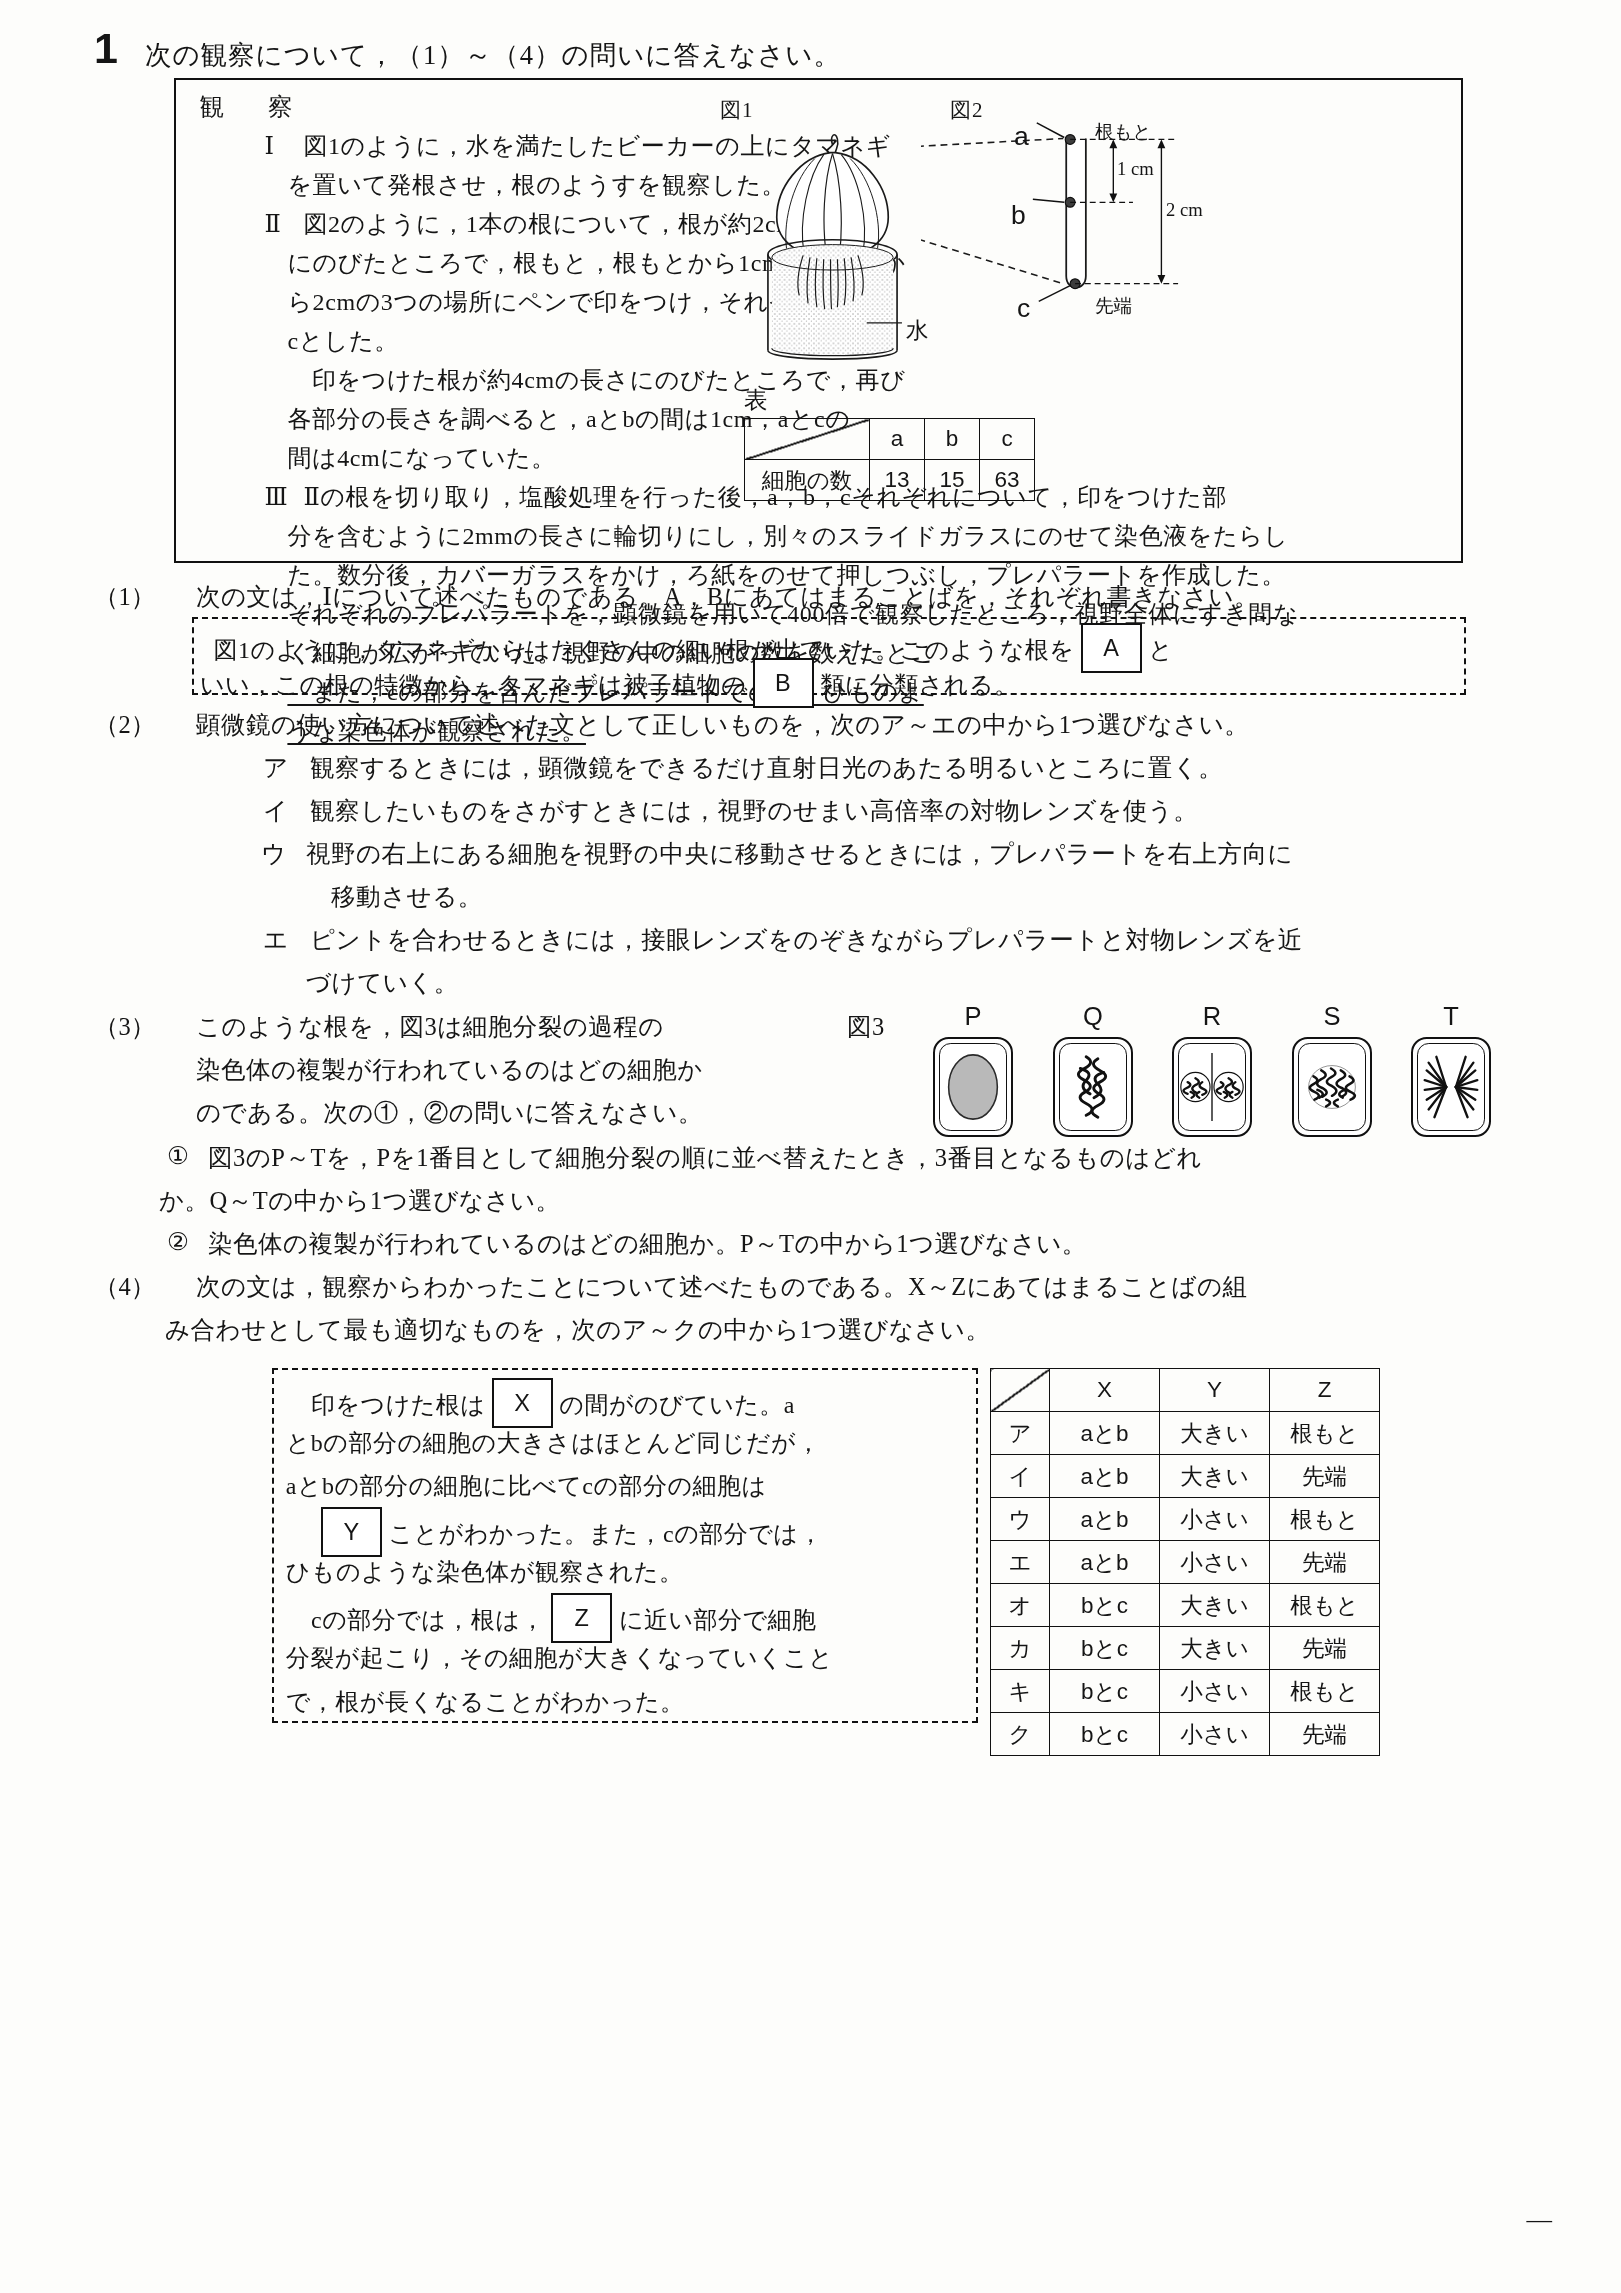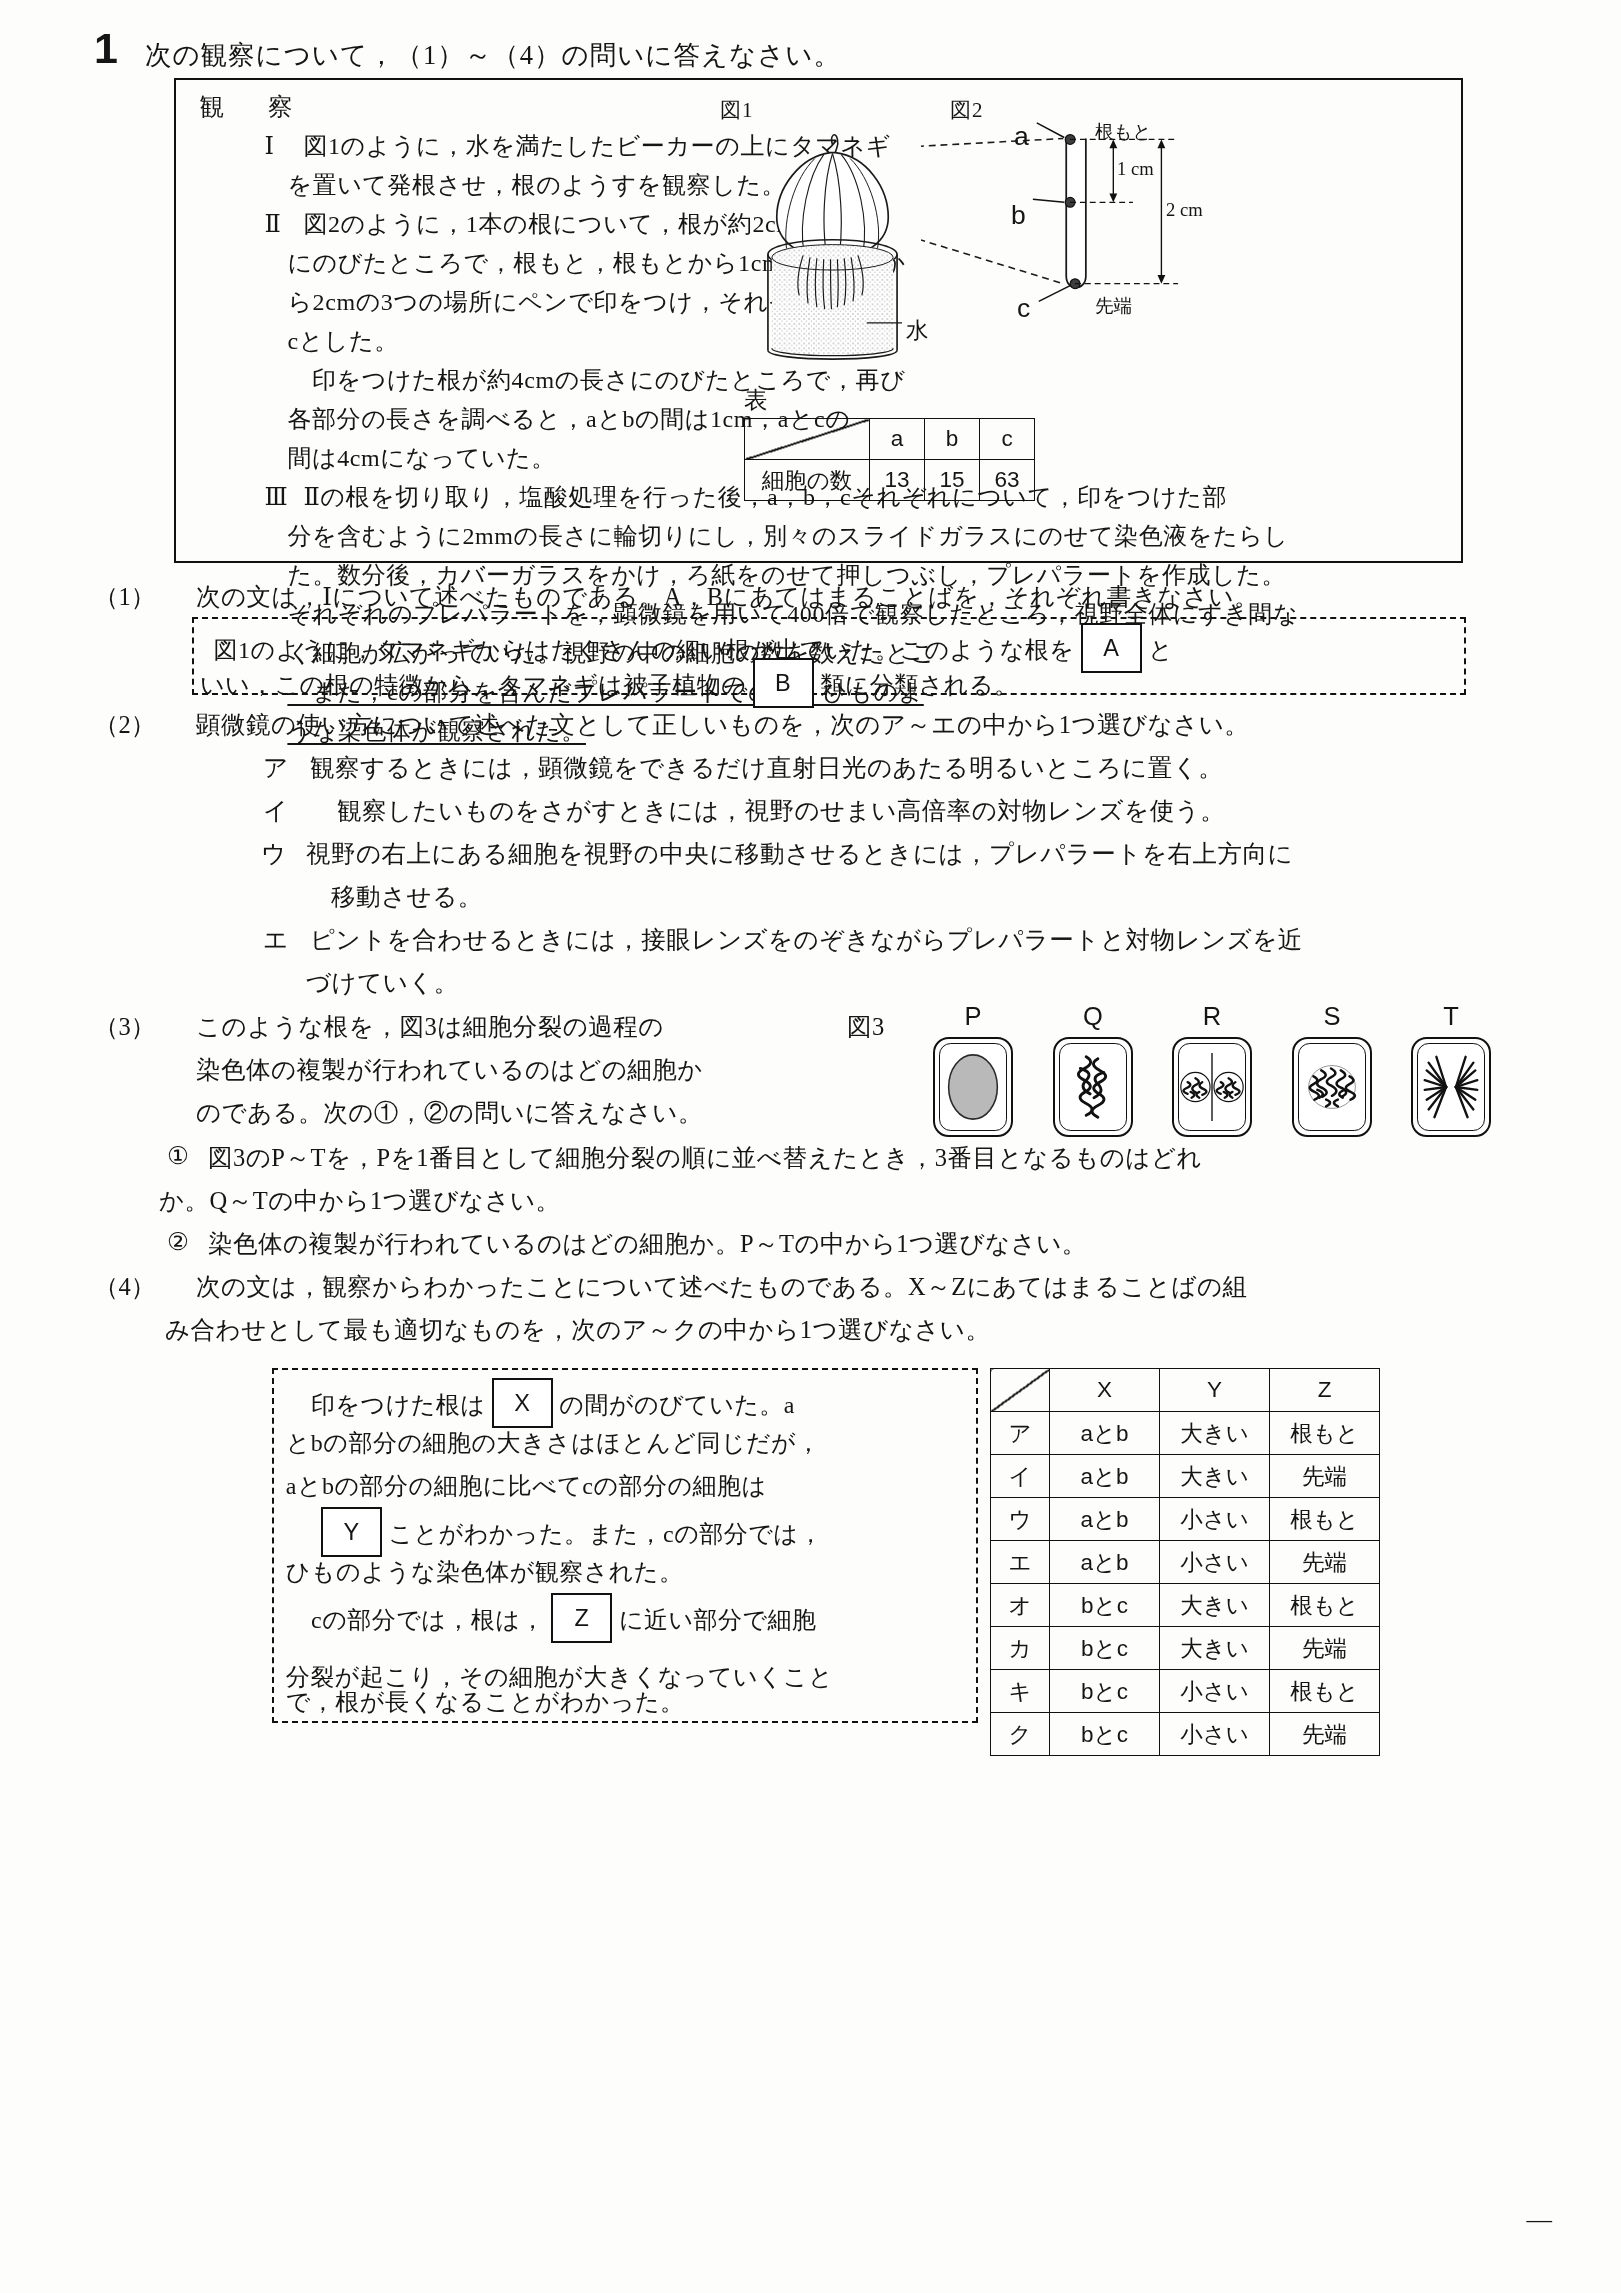--- a/index.html
+++ b/index.html
@@ -315,21 +315,21 @@
     </div>
   </div>
 
   <div class="qlabel" style="left:94px; top:708px;">（2）</div>
   <div class="qrow" style="left:196px; top:708px;">顕微鏡の使い方について述べた文として正しいものを，次のア～エの中から1つ選びなさい。</div>
 
   <div class="qrow" style="left:263px; top:751px;">ア</div>
   <div class="qrow" style="left:310px; top:751px;">観察するときには，顕微鏡をできるだけ直射日光のあたる明るいところに置く。</div>
 
   <div class="qrow" style="left:263px; top:794px;">イ</div>
-  <div class="qrow" style="left:310px; top:794px;margin-left:27px;">観察したいものをさがすときには，視野のせまい高倍率の対物レンズを使う。</div>
+  <div class="qrow" style="left:310px; top:794px;">観察したいものをさがすときには，視野のせまい高倍率の対物レンズを使う。</div>
 
   <div class="qrow" style="left:261px; top:837px;">ウ</div>
   <div class="qrow" style="left:306px; top:837px;">視野の右上にある細胞を視野の中央に移動させるときには，プレパラートを右上方向に</div>
   <div class="qrow" style="left:306px; top:880px;margin-left:25px;">移動させる。</div>
 
   <div class="qrow" style="left:263px; top:923px;">エ</div>
   <div class="qrow" style="left:310px; top:923px;">ピントを合わせるときには，接眼レンズをのぞきながらプレパラートと対物レンズを近</div>
   <div class="qrow" style="left:306px; top:966px;">づけていく。</div>
 
   <div class="qlabel" style="left:94px; top:1010px;">（3）</div>
@@ -452,21 +452,21 @@
     <div class="dashline" style="position:absolute; left:47px; top:137px;">
       <span class="blank">Y</span>
       <span>ことがわかった。また，cの部分では，</span>
     </div>
     <div class="dashline" style="position:absolute; left:11.8px; top:180px;">ひものような染色体が観察された。</div>
     <div class="dashline" style="position:absolute; left:37px; top:223px;">
       <span>cの部分では，根は，</span>
       <span class="blank">Z</span>
       <span>に近い部分で細胞</span>
     </div>
-    <div class="dashline" style="position:absolute; left:11.8px; top:285px;">分裂が起こり，その細胞が大きくなっていくこと</div>
+    <div class="dashline" style="position:absolute; left:11.8px; top:266px;">分裂が起こり，その細胞が大きくなっていくこと</div>
     <div class="dashline" style="position:absolute; left:11.8px; top:310px;">で，根が長くなることがわかった。</div>
   </div>
 
   <table class="grid choice-tbl" style="left:990px; top:1368px;">
     <tbody>
         <tr>
       <td class="corner"></td>
       <td class="hdr">X</td>
       <td class="hdr">Y</td>
       <td class="hdr">Z</td>

